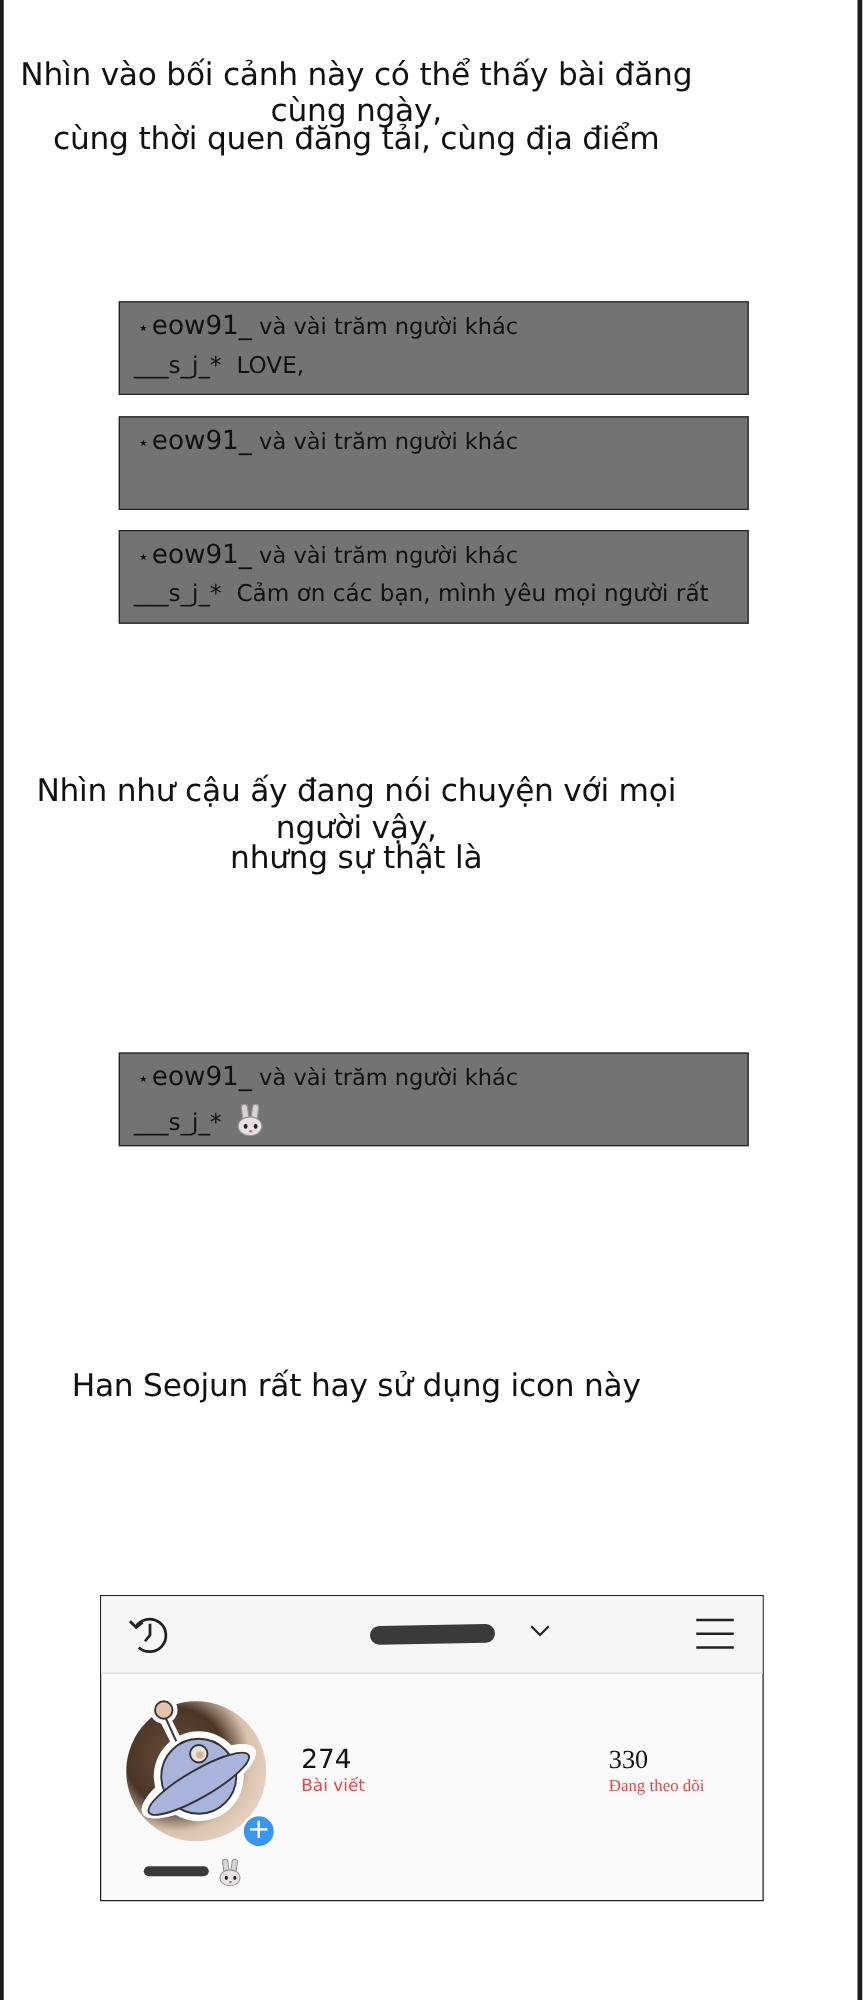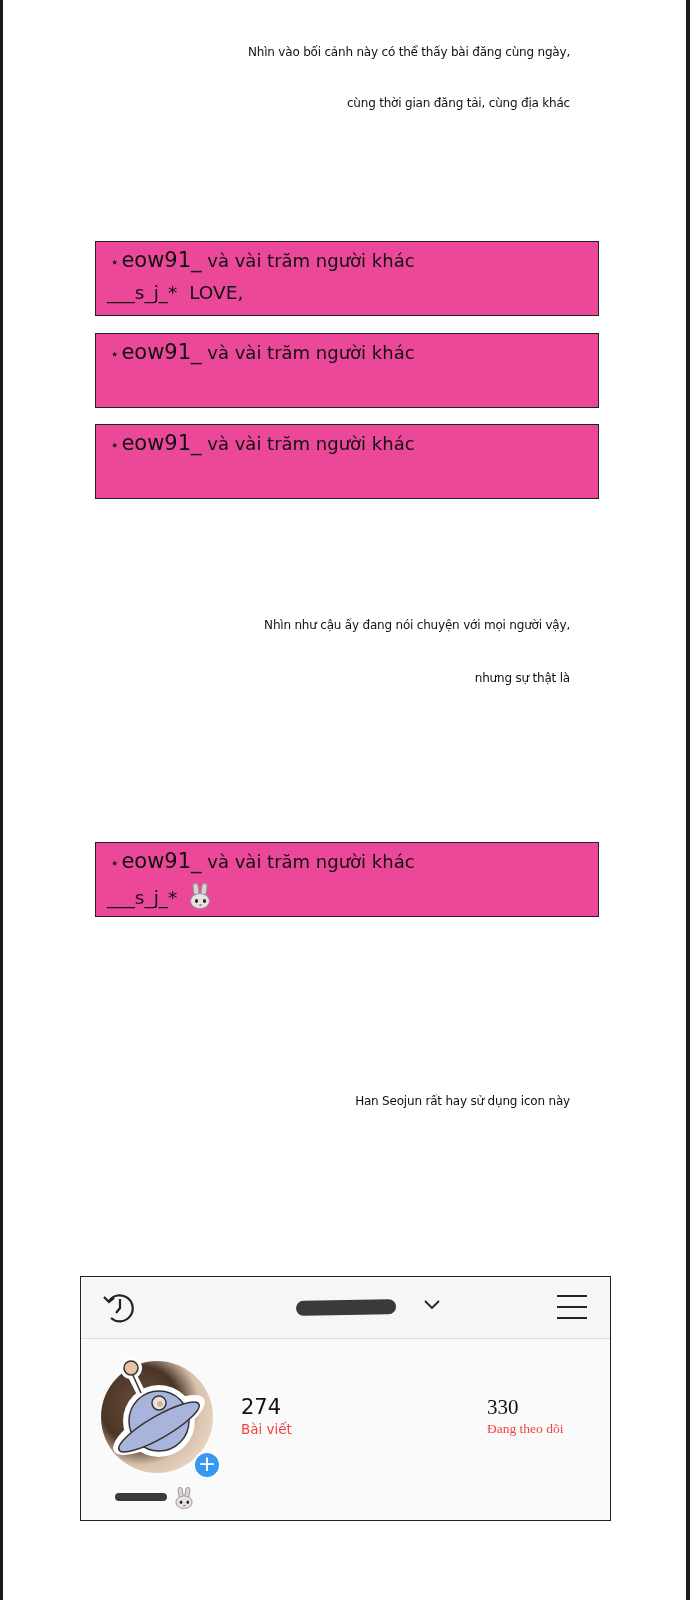--- a/index.html
+++ b/index.html
@@ -3,27 +3,27 @@
   <meta charset="utf-8">
   <style>
     * { box-sizing: border-box; margin: 0; padding: 0; }
     html, body { width: 690px; height: 1600px; background: #ffffff; overflow: hidden; }
     body { position: relative; font-family: "DejaVu Sans", "Liberation Sans", sans-serif; color: #111; }
 
     .page-border-left { position: absolute; left: 0; top: 0; width: 3px; height: 1600px; background: #1a1a1a; }
     .page-border-right { position: absolute; left: 686px; top: 0; width: 4px; height: 1600px; background: #1a1a1a; }
 
     .narration {
-      position: absolute; left: 0; width: 570px; text-align: right;
-      font-size: 12px; letter-spacing: -0.2px; color: #111;
+      position: absolute; left: 0; width: 570px; text-align: center;
+      font-size: 25px; letter-spacing: -0.2px; color: #111;
     }
 
     .comment-box {
       position: absolute; left: 95px; width: 504px; height: 75px;
-      border: 1.5px solid #222; background: #ec4899;
+      border: 1.5px solid #222; background: #737373;
     }
     .comment-box .line1 {
       position: absolute; left: 14px; top: 6px; font-size: 18px; white-space: nowrap;
     }
     .comment-box .line1 .star { font-size: 15px; position: relative; top: 0px; margin-right: 2px; }
     .comment-box .line1 .uname { font-size: 21px; }
     .comment-box .line2 {
       position: absolute; left: 11px; top: 40px; font-size: 18.5px; white-space: nowrap;
     }
     .comment-box .line2 .author { margin-right: 6px; }
@@ -83,21 +83,21 @@
     }
     .ig-bio-emoji { position: absolute; left: 58px; top: 0; }
   </style>
 </head>
 <body>
 
 <div class="page-border-left"></div>
 <div class="page-border-right"></div>
 
 <div class="narration" style="top:45px;">Nhìn vào bối cảnh này có thể thấy bài đăng cùng ngày,</div>
-<div class="narration" style="top:96px;">cùng thời gian đăng tải, cùng địa khác</div>
+<div class="narration" style="top:96px;">cùng thời quen đăng tải, cùng địa điểm</div>
 
 <div class="comment-box" style="top:241px;">
   <div class="line1">
     <span class="star">⋆</span><span class="uname">eow91_</span>
     <span>và vài trăm người khác</span>
   </div>
   <div class="line2">
     <span class="author">___s_j_*</span>
     <span>LOVE,</span>
   </div>
@@ -107,20 +107,24 @@
   <div class="line1">
     <span class="star">⋆</span><span class="uname">eow91_</span>
     <span>và vài trăm người khác</span>
   </div>
 </div>
 
 <div class="comment-box" style="top:424px;">
   <div class="line1">
     <span class="star">⋆</span><span class="uname">eow91_</span>
     <span>và vài trăm người khác</span>
+  </div>
+  <div class="line2">
+    <span class="author">___s_j_*</span>
+    <span>Cảm ơn các bạn, mình yêu mọi người rất</span>
   </div>
 </div>
 
 <div class="narration" style="top:618px;">Nhìn như cậu ấy đang nói chuyện với mọi người vậy,</div>
 <div class="narration" style="top:671px;">nhưng sự thật là</div>
 
 <div class="comment-box" style="top:842px;">
   <div class="line1">
     <span class="star">⋆</span><span class="uname">eow91_</span>
     <span>và vài trăm người khác</span>

